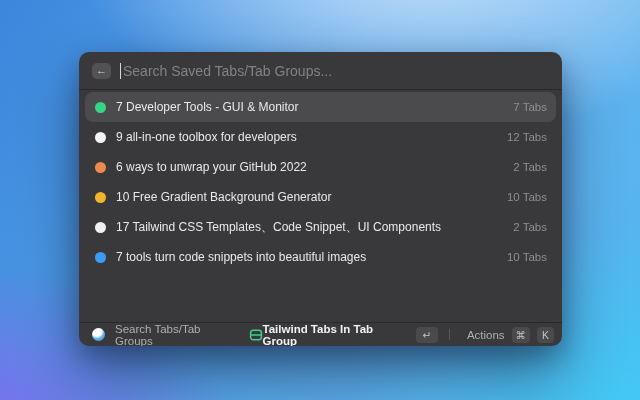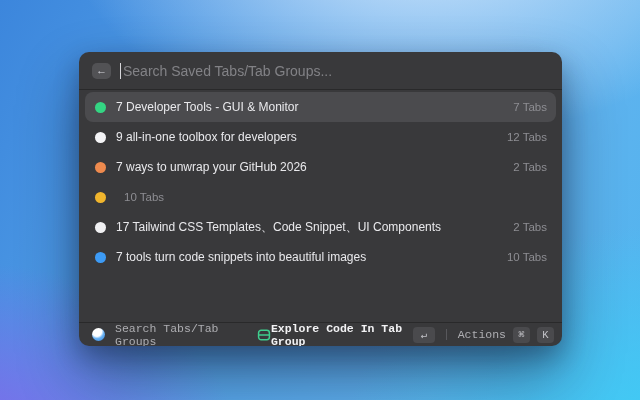--- a/index.html
+++ b/index.html
@@ -71,42 +71,41 @@
   }
   .row-badge { font-size: 11.5px; color: #8e8e93; margin-left: 8px; flex: 0 0 auto; }
   .spacer { flex: 1; }
   
   .footer {
     flex: 0 0 24px; height: 24px;
     border-top: 1px solid rgba(0,0,0,0.28);
     display: flex; align-items: center;
     padding: 0 8px 0 13px;
     font-size: 11.5px;
-    font-family: Liberation Mono, monospace;
   }
   .app-logo {
     width: 13px; height: 13px; border-radius: 50%;
     background: radial-gradient(circle at 38% 28%, #ffffff 0%, #ffffff 38%, #6ab2f3 56%, #2e7fd8 100%);
     flex: 0 0 auto;
   }
   .footer-mode-label { color: #aeaeb2; margin-left: 10px; }
   .tabgroup-icon { margin-left: 8px; display: flex; align-items: center; }
   .footer-right { margin-left: auto; display: flex; align-items: center; }
   .primary-action { color: #f2f2f4; font-weight: 700; font-size: 11.5px; }
   .keycap {
     min-width: 17px; height: 16px;
     background: #4a4a4d; border-radius: 4px;
     color: #c3c3c8; font-size: 10.5px;
     display: flex; align-items: center; justify-content: center;
     padding: 0 4px; margin-left: 7px;
     cursor: pointer;
   }
   .keycap.enter { min-width: 22px; }
   .vdivider { width: 1px; height: 11px; background: #58585c; margin: 0 6px 0 11px; }
-  .actions-label { color: #aeaeb2; margin-left: 5px; cursor: pointer; }
+  .actions-label { color: #aeaeb2; margin-left: 11px; cursor: pointer; }
 </style>
 </head>
 <body>
 
 <div class="desktop">
   <div class="window">
 
     <div class="header">
       <button class="back-btn">
         <span>←</span>
@@ -121,25 +120,26 @@
         <span class="row-title">7 Developer Tools - GUI &amp; Monitor</span>
         <span class="row-badge">7 Tabs</span>
       </div>
       <div class="row">
         <span class="dot" style="background-color: rgb(244, 244, 246);"></span>
         <span class="row-title">9 all-in-one toolbox for developers</span>
         <span class="row-badge">12 Tabs</span>
       </div>
       <div class="row">
         <span class="dot" style="background-color: rgb(238, 138, 78);"></span>
-        <span class="row-title">7 ways to unwrap your GitHub 2026</span>
+        <span class="row-title">6 ways to unwrap your GitHub 2022</span>
         <span class="row-badge">2 Tabs</span>
       </div>
       <div class="row">
         <span class="dot" style="background-color: rgb(240, 181, 45);"></span>
+        <span class="row-title">10 Free Gradient Background Generator</span>
         <span class="row-badge">10 Tabs</span>
       </div>
       <div class="row">
         <span class="dot" style="background-color: rgb(240, 240, 242);"></span>
         <span class="row-title">17 Tailwind CSS Templates、Code Snippet、UI Components</span>
         <span class="row-badge">2 Tabs</span>
       </div>
       <div class="row">
         <span class="dot" style="background-color: rgb(61, 155, 245);"></span>
         <span class="row-title">7 tools turn code snippets into beautiful images</span>
@@ -152,21 +152,21 @@
     <div class="footer">
       <span class="app-logo"></span>
       <span class="footer-mode-label">Search Tabs/Tab Groups</span>
       <span class="tabgroup-icon">
         <svg width="14" height="14" viewBox="0 0 16 16">
           <rect x="1.8" y="2.6" width="12.4" height="10.8" rx="3" fill="none" stroke="#3ecf8e" stroke-width="1.7"></rect>
           <line x1="1.8" y1="8" x2="14.2" y2="8" stroke="#3ecf8e" stroke-width="1.7"></line>
         </svg>
       </span>
       <div class="footer-right">
-        <span class="primary-action">Explore Code In Tab Group</span>
+        <span class="primary-action">Tailwind Tabs In Tab Group</span>
         <span class="keycap enter">↵</span>
         <span class="vdivider"></span>
         <span class="actions-label">Actions</span>
         <span class="keycap">⌘</span>
         <span class="keycap">K</span>
       </div>
     </div>
 
   </div>
 </div>

